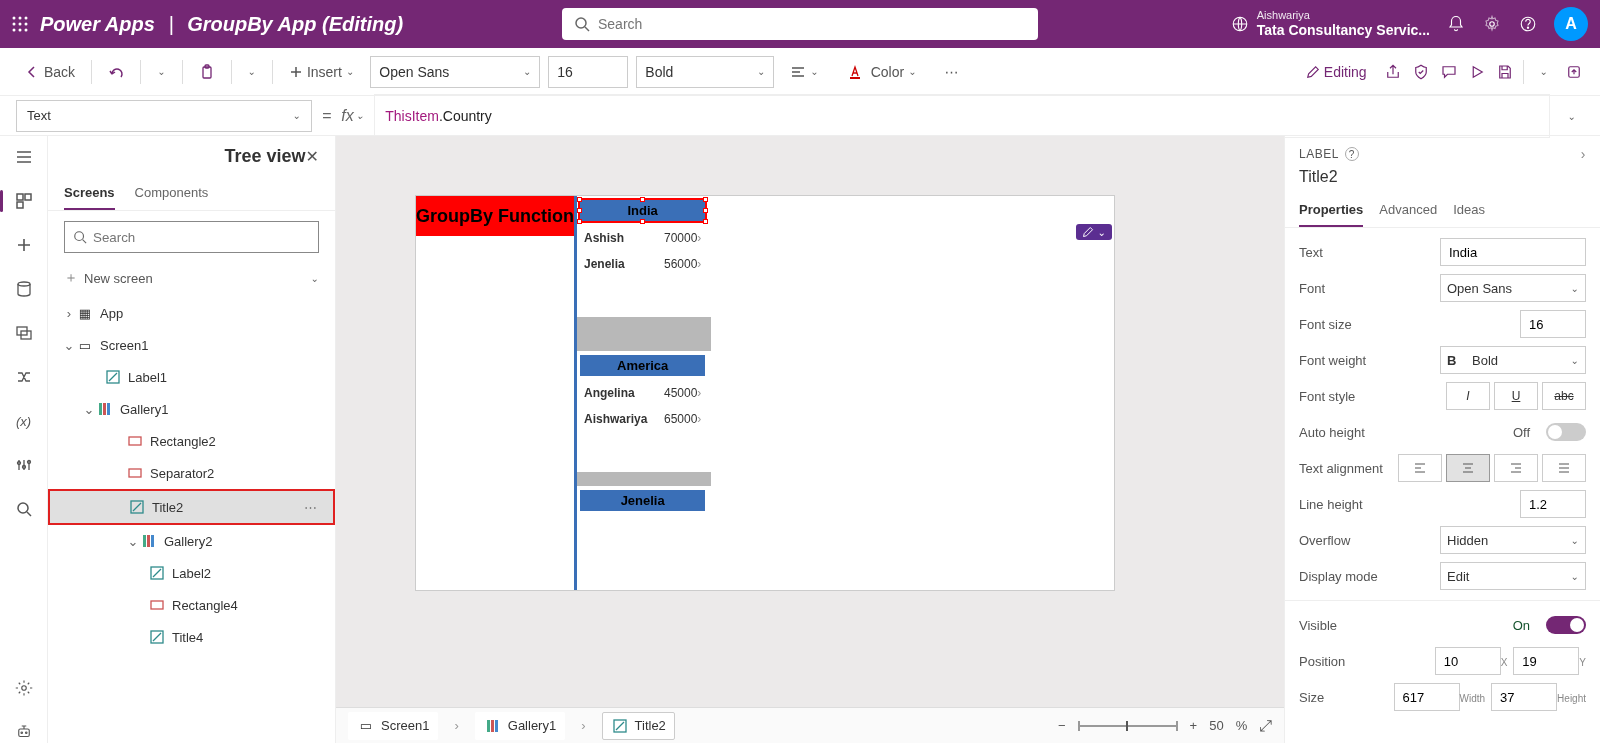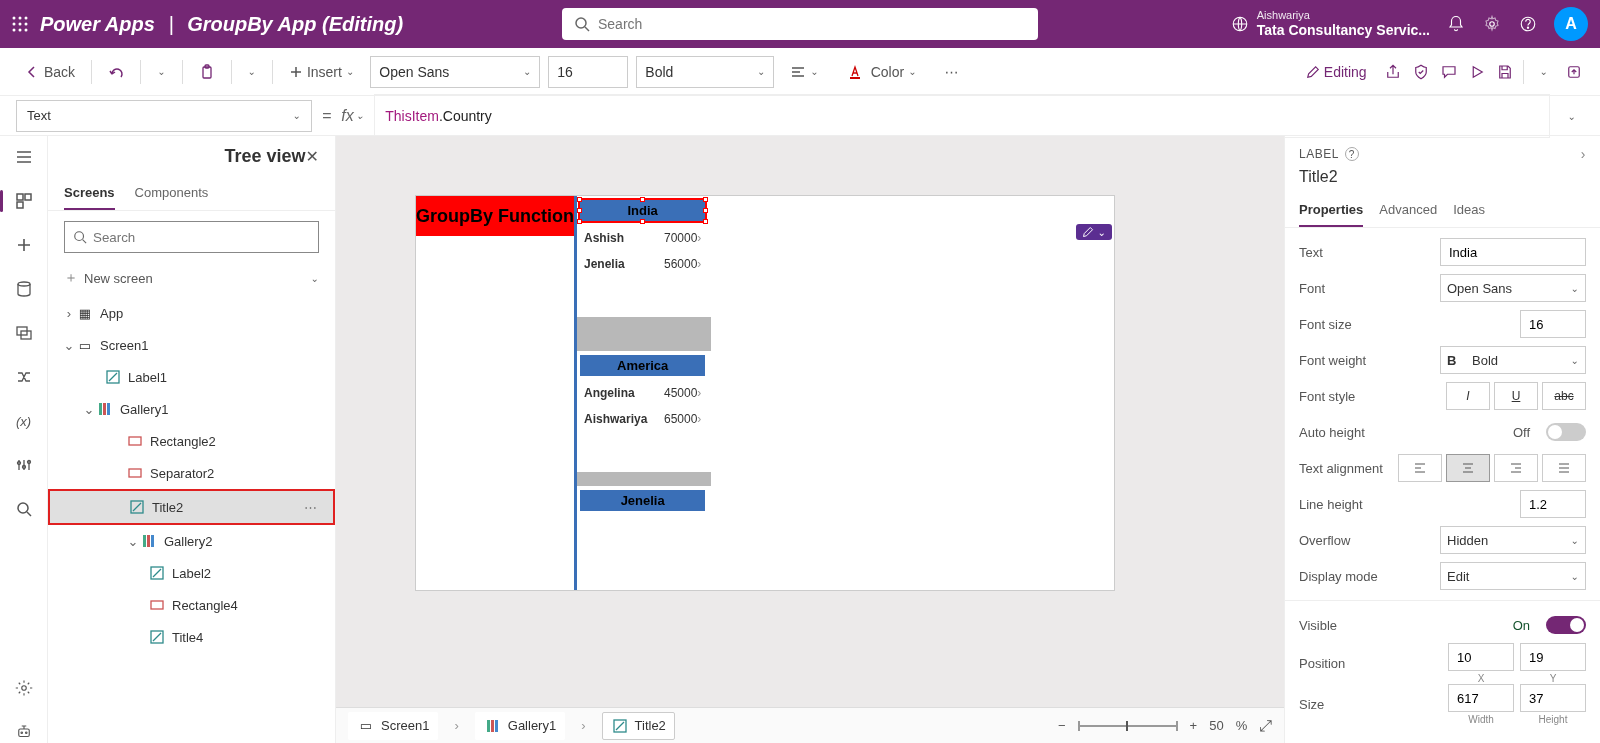--- a/index.html
+++ b/index.html
@@ -126,21 +126,21 @@
 .pval-sel { width: 146px; height: 28px; border: 1px solid #ccc; padding: 0 6px; display: flex; align-items: center; gap: 6px; font-size: 13px; cursor: pointer; }
 .pval-sel .chev { margin-left: auto; }
 .style-btns { display: flex; gap: 4px; }
 .style-btn { width: 44px; height: 28px; border: 1px solid #ccc; display: flex; align-items: center; justify-content: center; cursor: pointer; font-size: 12px; }
 .style-btn.active { background: #e2e2e2; border-color: #999; }
 .toggle { width: 40px; height: 18px; border-radius: 10px; background: #ccc; position: relative; cursor: pointer; }
 .toggle .knob { width: 14px; height: 14px; background: #fff; border-radius: 50%; position: absolute; top: 2px; left: 2px; }
 .toggle.on { background: #742774; }
 .toggle.on .knob { left: auto; right: 2px; }
 .pair-inputs { display: flex; gap: 6px; }
-.pair-wrap { display: flex; flex-direction: column; align-items: center; justify-content: space-between; }
+.pair-wrap { display: flex; flex-direction: row; align-items: center; justify-content: space-between; }
 .pair-sub { font-size: 10px; color: #888; margin-top: 2px; }
 hr.pdiv { border: none; border-top: 1px solid #eee; margin: 6px -14px; }
 
 svg { display: block; }
 </style>
 </head>
 <body>
 
 <div class="topbar">
   <div class="waffle">

